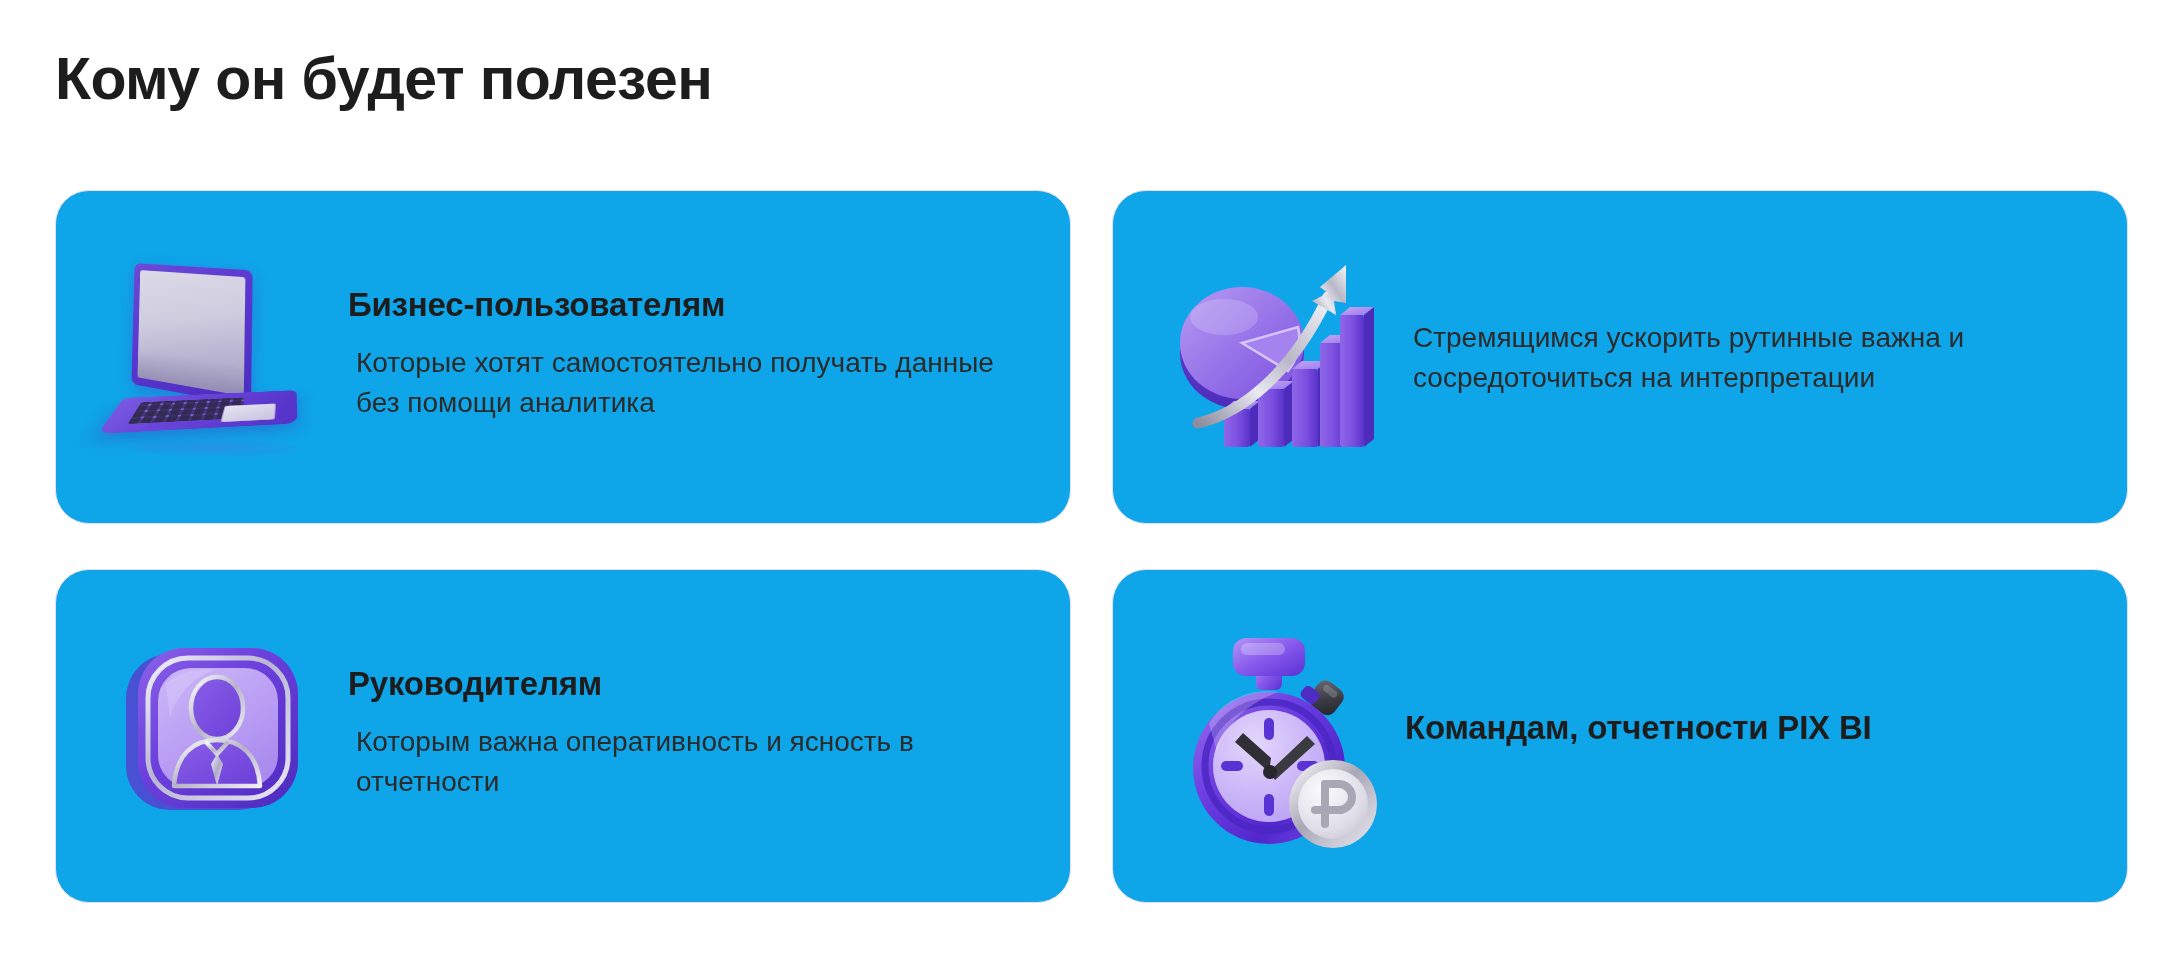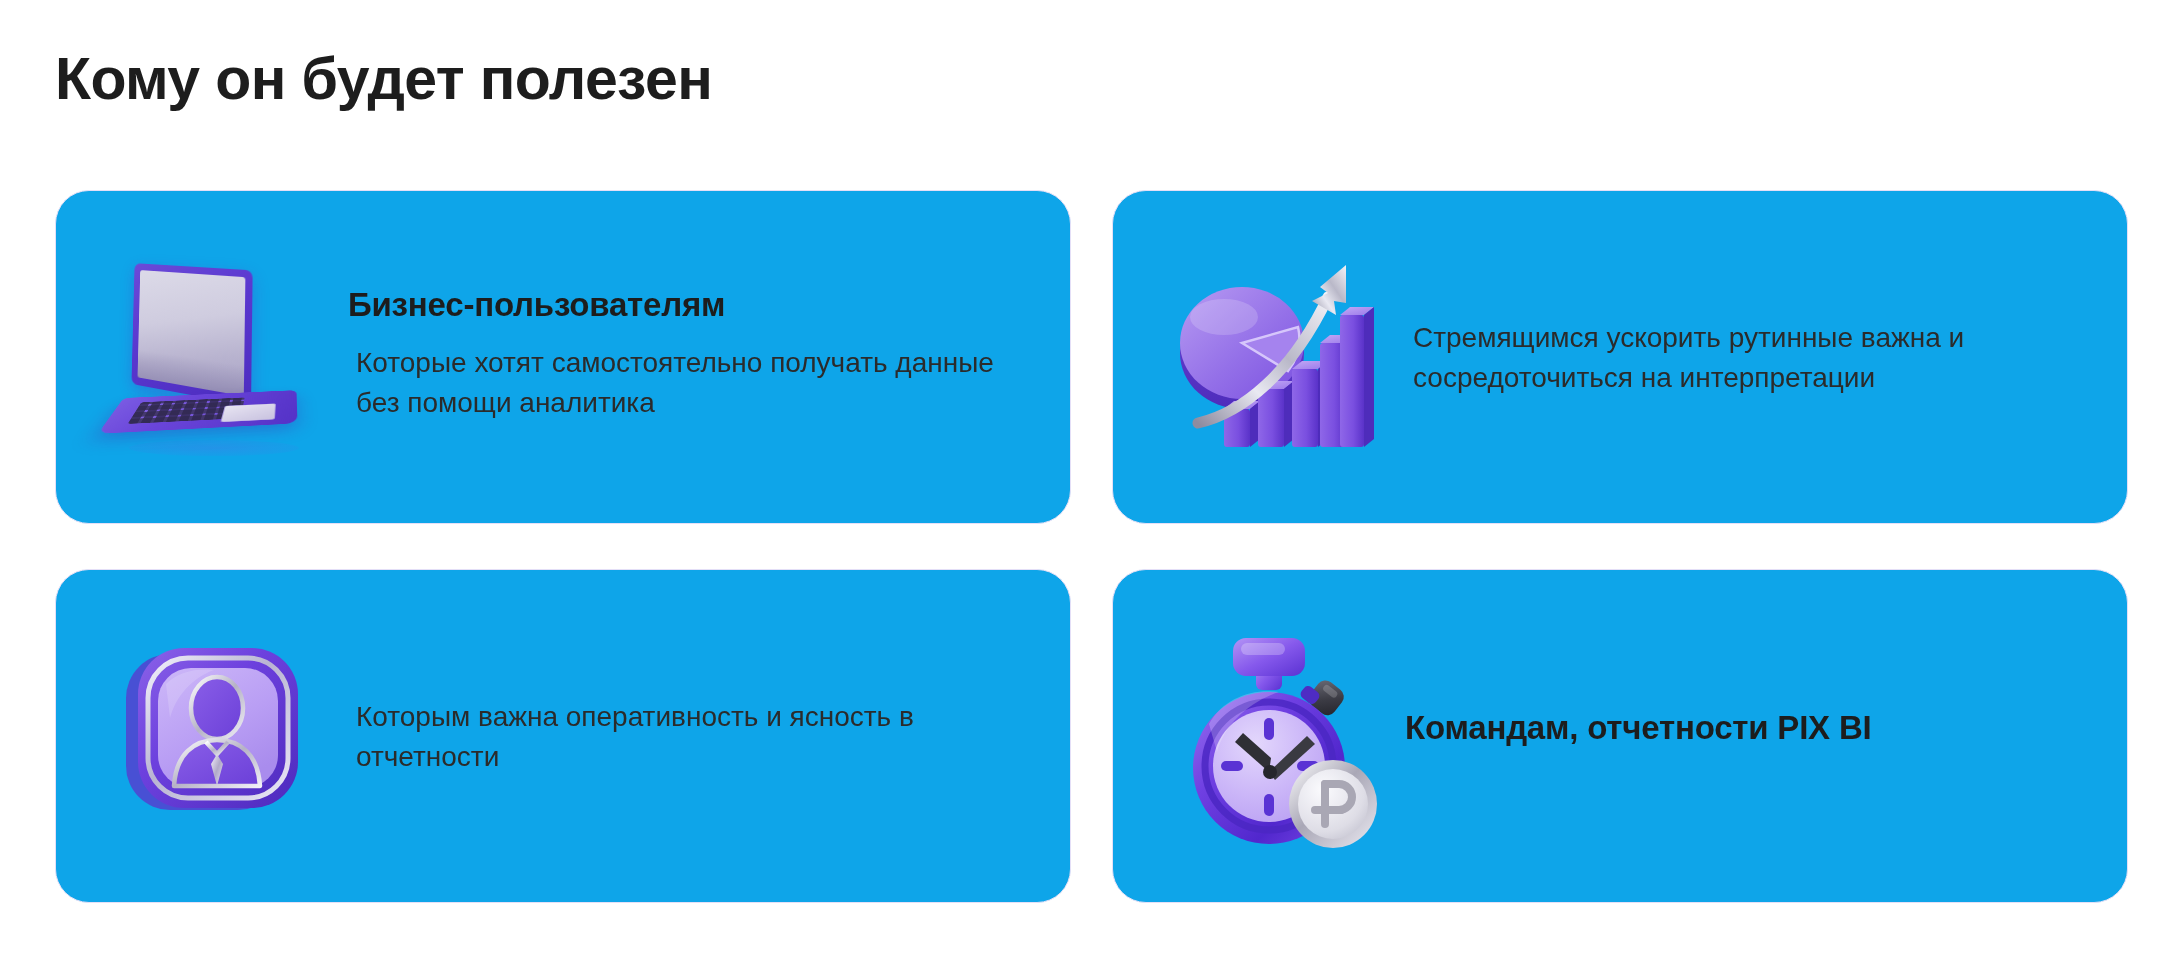--- a/index.html
+++ b/index.html
@@ -329,20 +329,21 @@
             <path d="M56 148 C58 116, 76 102, 99 102 C122 102, 140 116, 142 148 Z" fill="url(#figG)" stroke="url(#silverG)" stroke-width="4.5" stroke-linejoin="round"></path>
 
             <path d="M88 104 L99 116 L110 104" fill="none" stroke="url(#silverG)" stroke-width="4.5" stroke-linejoin="round"></path>
             <path d="M99 116 L93 126 L99 148 L105 126 Z" fill="url(#silverG)" opacity="0.92"></path>
 
             <path d="M48 46 C60 34, 78 30, 96 32 C74 40, 58 58, 52 80 Z" fill="#ffffff" opacity="0.16"></path>
           </svg>
         </div>
       </div>
       <div class="card-body">
+        <h2 class="card-title">Руководителям</h2>
         <p class="card-desc">Которым важна оперативность и ясность в отчетности</p>
       </div>
     </div>
 
     <div class="card">
       <div class="card-icon">
         <div class="ico-watch">
           <svg viewBox="0 0 220 216" width="220" height="216" aria-hidden="true">
             <defs>
               <linearGradient id="caseG" x1="0" y1="0" x2="1" y2="1">

